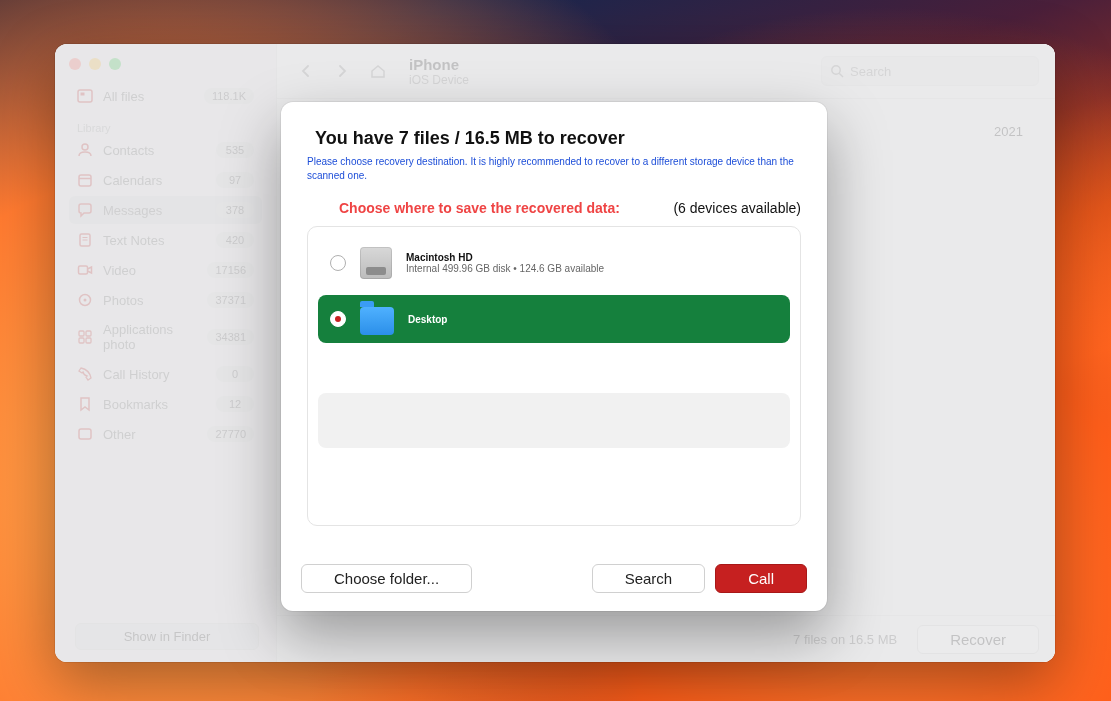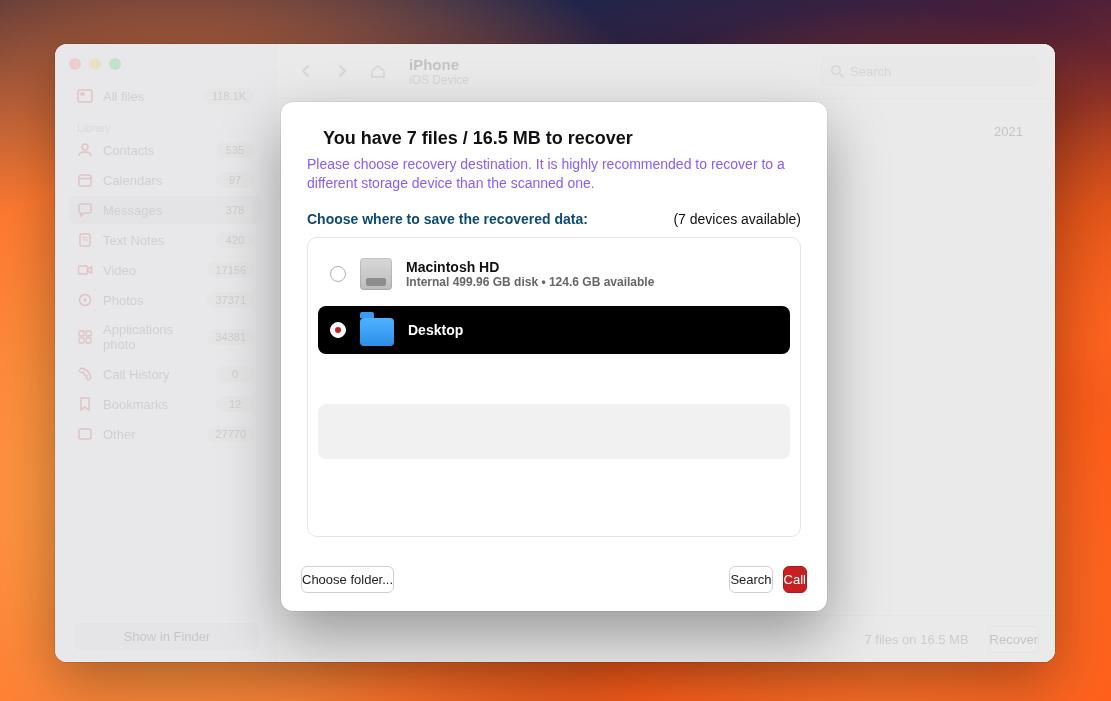--- a/index.html
+++ b/index.html
@@ -124,21 +124,21 @@
     height:46px;
     border-top:1px solid #e3e3e3;
     display:flex; align-items:center; gap:12px;
     padding:0 16px;
     background:#f7f7f7;
   }
   .footer .spacer { flex:1; }
   .footer .status { color:#555; font-size:13px; margin-right:8px; }
   .mac-btn {
     background:#fff; border:1px solid #d0d0d0; border-radius:6px;
-    padding:5px 0; font-size:13px; color:#222;
+    padding:5px 32px; font-size:15px; color:#222;
   }
   .mac-btn.primary {
     background:#c62020; border-color:#a81818; color:#fff;
   }
   .show-finder {
     position:absolute; left:20px; bottom:12px;
     width:182px;
     text-align:center;
     background:#dfdee1; border:1px solid #d0cfd2; border-radius:6px;
     padding:5px 0; font-size:13px; color:#333;
@@ -156,40 +156,40 @@
     width:546px; height:509px;
     background:#fff;
     border-radius:12px;
     box-shadow: 0 25px 60px rgba(0,0,0,0.35), 0 0 0 1px rgba(0,0,0,0.06);
     padding: 0;
     box-sizing:border-box;
   }
   .modal-inner {
     padding: 26px 26px 0 26px;
   }
-  .modal h2 { margin:0 0 6px 16px; font-size:18px; color:#111; font-weight:700; }
-  .modal .subtitle { font-size:14px; color:#8b5cf6; line-height:1.35; margin-bottom:18px; }
+  .modal h2 { margin:0 0 6px 8px; font-size:18px; color:#111; font-weight:700; }
+  .modal .subtitle { font-size:10px; color:#1d4ed8; line-height:1.35; margin-bottom:18px; }
   .choose-row { display:flex; align-items:center; justify-content:space-between; margin:8px 0 10px 0;}
-  .choose-row .c1 { font-size:14px; color:#0c4a6e; font-weight:600; }
+  .choose-row .c1 { font-size:14px; color:#ef4444; font-weight:600;margin-left:32px; }
   .choose-row .c2 { font-size:14px; color:#111; }
   .device-list {
     border:1px solid #e4e4e4;
     border-radius:10px;
     padding:10px;
     height:300px;
     box-sizing:border-box;
   }
   .device-item {
     display:flex; align-items:center; gap:14px;
     padding:10px 12px;
     border-radius:8px;
     margin-bottom:6px;
   }
   .device-item.selected {
-    background:#000000; color:#fff;
+    background:#15803d; color:#fff;
   }
   .device-item .radio {
     width:14px;height:14px;border-radius:50%;
     border:1.5px solid #b0b0b0; background:#fff;
     flex:0 0 auto;
     display:flex;align-items:center;justify-content:center;
   }
   .device-item.selected .radio { border-color:#fff; background:#fff; }
   .device-item.selected .radio::after {
     content:""; width:6px;height:6px;border-radius:50%; background:#c62020;
@@ -206,22 +206,22 @@
   }
   .folder-icon {
     width:34px;height:28px;border-radius:4px;
     background:linear-gradient(#4fb1ff,#2b8fe9);
     position:relative; top:2px;
   }
   .folder-icon::before {
     content:""; position:absolute; left:0; top:-6px; width:14px; height:6px;
     background:#3a9cf4; border-radius:2px 2px 0 0;
   }
-  .device-text .line1 { font-size:14px; font-weight:600; color:#111; }
-  .device-text .line2 { font-size:12px; color:#666;font-weight:bold; }
+  .device-text .line1 { font-size:10px; font-weight:600; color:#111; }
+  .device-text .line2 { font-size:10px; color:#666; }
   .device-item.selected .device-text .line1,
   .device-item.selected .device-text .line2 { color:#fff; }
   .placeholder-slot {
     margin-top:50px;
     height:55px;
     background:#f1f1f1;
     border-radius:8px;
   }
   .modal-footer {
     position:absolute; left:0; right:0; bottom:0;
@@ -404,21 +404,21 @@
 
   <div class="modal-dim"></div>
 </div>
 
 <div class="modal">
   <div class="modal-inner">
     <h2>You have 7 files / 16.5 MB to recover</h2>
     <div class="subtitle">Please choose recovery destination. It is highly recommended to recover to a different storage device than the scanned one.</div>
     <div class="choose-row">
       <span class="c1">Choose where to save the recovered data:</span>
-      <span class="c2">(7 devices available)</span>
+      <span class="c2">(6 devices available)</span>
     </div>
     <div class="device-list">
 
       <div class="device-item">
         <span class="radio"></span>
         <span class="drive-icon"></span>
         <span class="device-text">
           <div class="line1">Macintosh HD</div>
           <div class="line2">Internal 499.96 GB disk • 124.6 GB available</div>
         </span>

